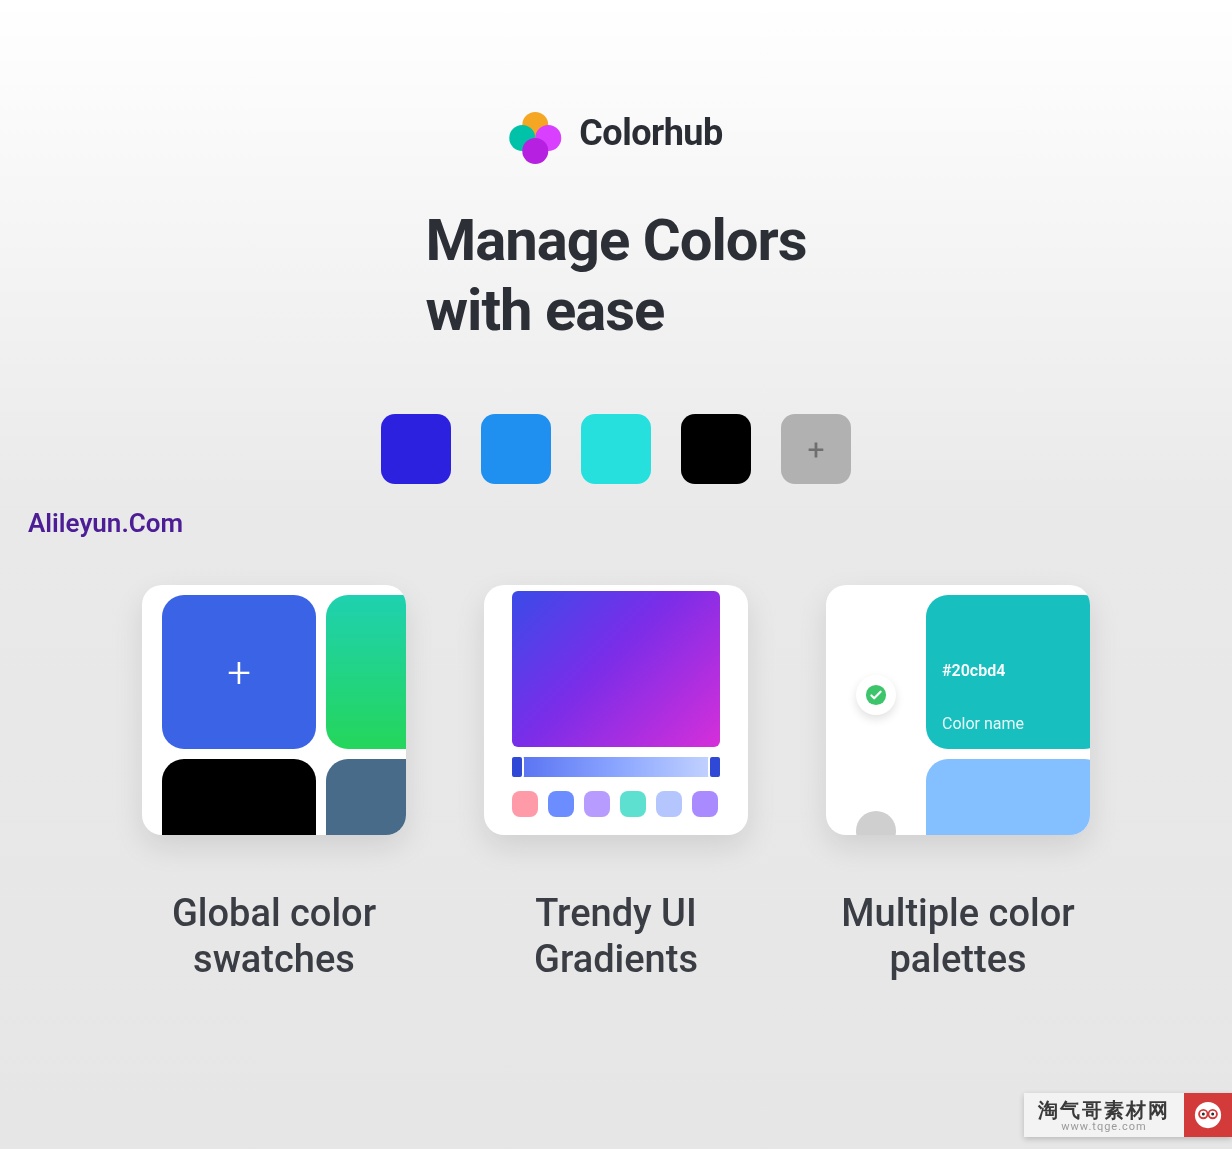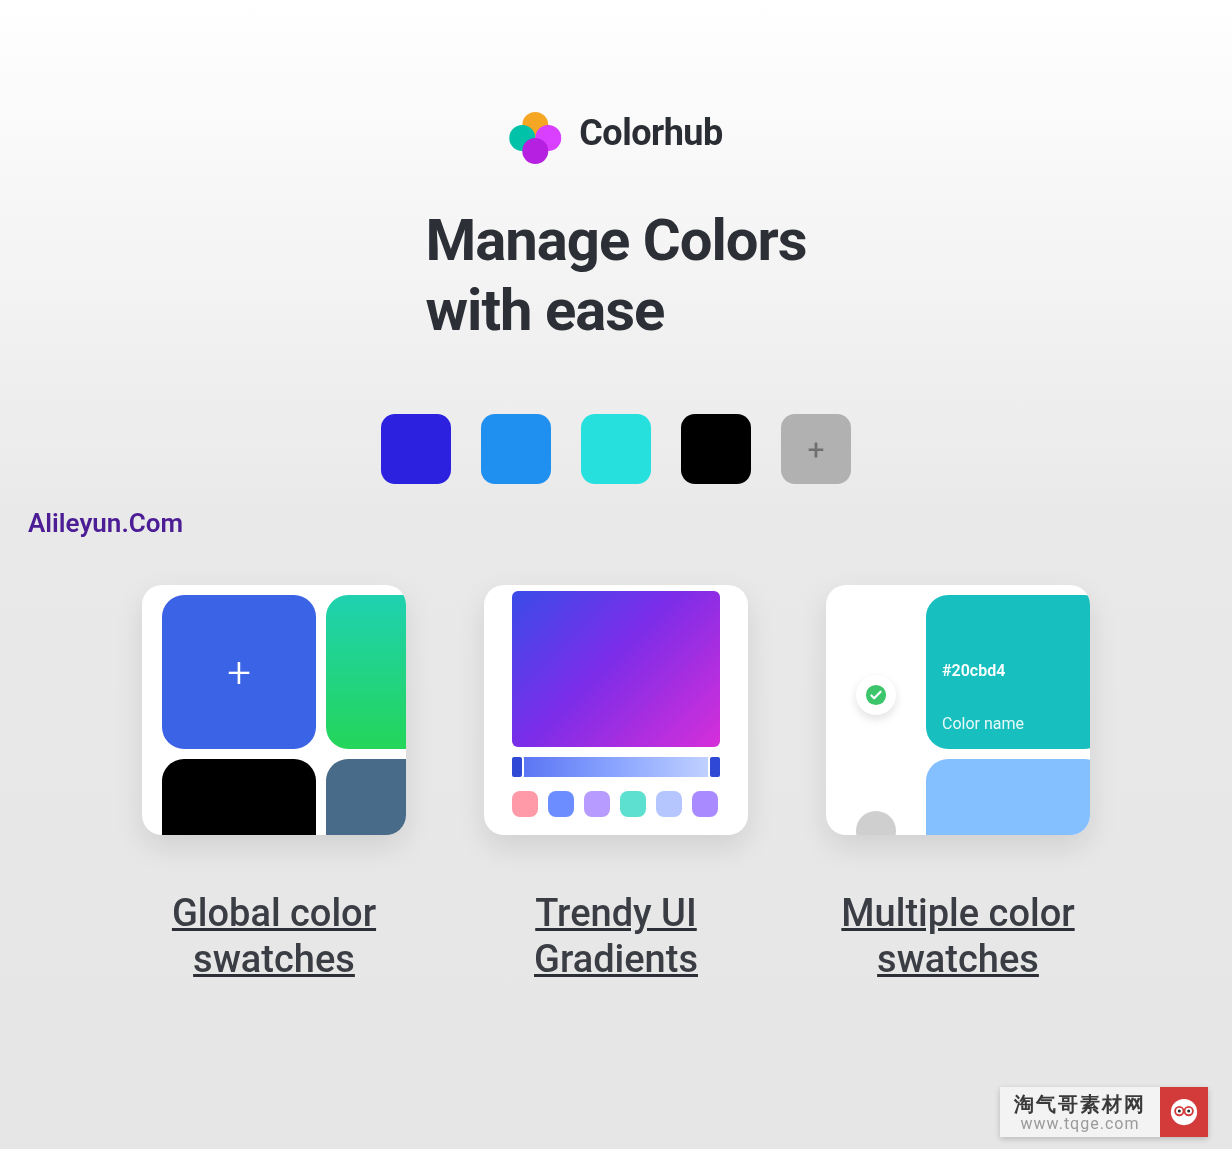--- a/index.html
+++ b/index.html
@@ -102,21 +102,20 @@
     top:585px;
     transform:translateX(-50%);
     display:flex;
     gap:78px;
   }
   .card {
     width:264px;
     display:flex;
     flex-direction:column;
     align-items:center;
-    text-decoration:underline;
   }
   .card-thumb {
     width:264px;
     height:250px;
     background:#ffffff;
     border-radius:20px;
     box-shadow:0 12px 30px rgba(0,0,0,0.10);
     overflow:hidden;
     position:relative;
   }
@@ -197,34 +196,34 @@
     background:#84bfff; border-radius:22px;
   }
   .c3-grey {
     position:absolute; left:30px; top:226px; width:40px; height:40px;
     background:#cfcfcf; border-radius:50%;
   }
 
   
   .wm-badge {
     position:absolute;
-    right:24px;
+    right:0;
     bottom:12px;
     display:flex;
     align-items:stretch;
     box-shadow:0 2px 6px rgba(0,0,0,0.2);
   }
   .wm-badge .txt {
     background:#f3f3f3;
     padding:6px 14px 4px;
     text-align:center;
     line-height:1.1;
   }
   .wm-badge .txt .big { font-size:20px; font-weight:700; color:#3a3a3a; letter-spacing:2px; }
-  .wm-badge .txt .small { font-size:16px; color:#9a9a9a; letter-spacing:1px; }
+  .wm-badge .txt .small { font-size:11px; color:#9a9a9a; letter-spacing:1px; }
   .wm-badge .ico {
     width:48px;
     background:#d33b3b;
     display:flex; align-items:center; justify-content:center;
   }
   .wm-badge .ico svg { width:30px; height:30px; }
 </style>
 </head>
 <body>
 
@@ -295,21 +294,21 @@
         <svg viewBox="0 0 24 24" fill="none">
             <circle cx="12" cy="12" r="11" fill="#3cc56b"></circle>
             <path d="M7 12.5l3 3 7-7" stroke="#fff" stroke-width="2.4" stroke-linecap="round" stroke-linejoin="round"></path>
           </svg>
       </div>
       <div class="c3-sky"></div>
 
       <div class="c3-grey"></div>
     </div>
     <div class="card-title">Multiple color
-swatches</div>
+palettes</div>
   </div>
 
 </div>
 
 <div class="wm-badge">
   <div class="txt">
     <div class="big">淘气哥素材网</div>
     <div class="small">www.tqge.com</div>
   </div>
   <div class="ico">

